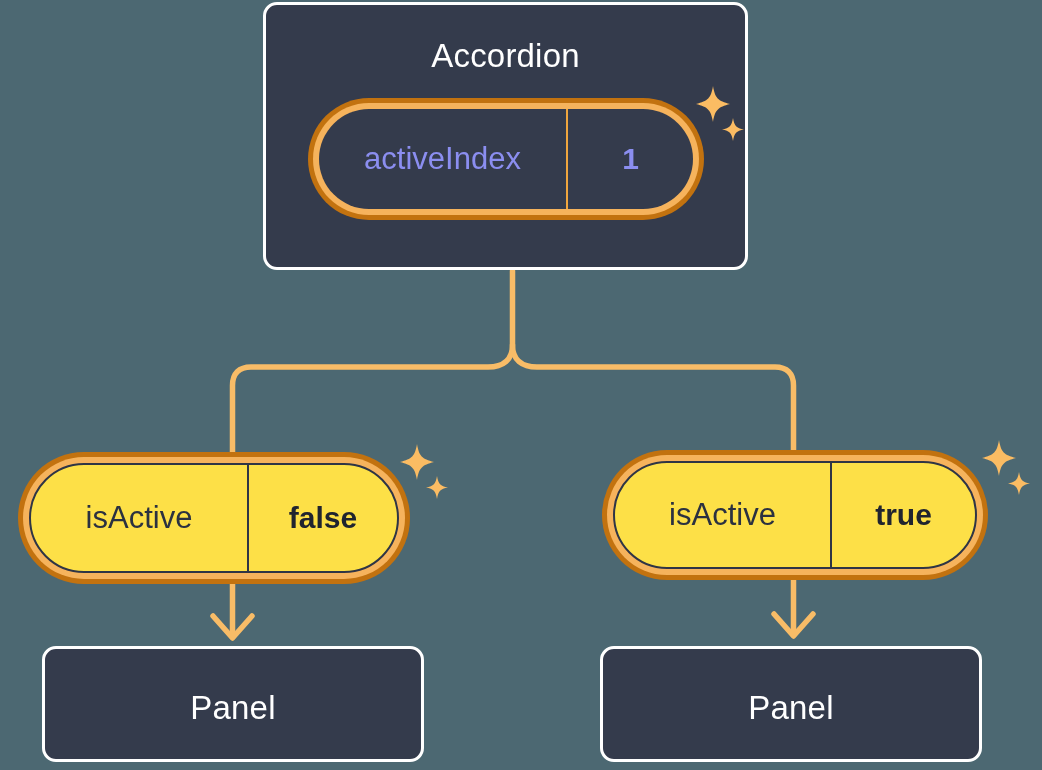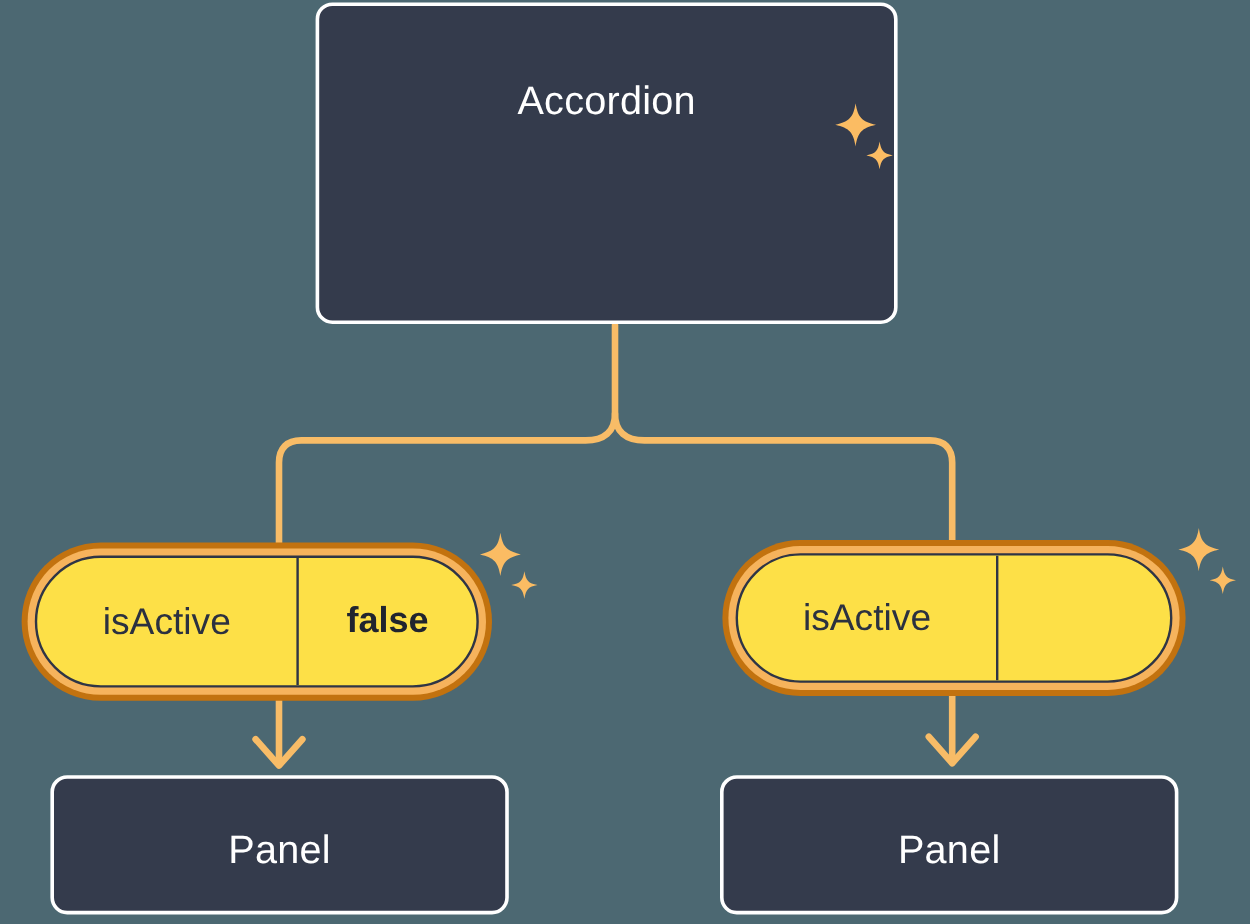--- a/index.html
+++ b/index.html
@@ -49,21 +49,21 @@
     letter-spacing: 0.2px;
     white-space: nowrap;
   }
 
   #card-accordion {
     left: 263px;
     top: 2px;
     width: 485px;
     height: 268px;
   }
-  #card-accordion .card-title { top: 32px; margin-top: 28px; }
+  #card-accordion .card-title { top: 32px; }
 
   #card-panel-left {
     left: 42px;
     top: 646px;
     width: 382px;
     height: 116px;
   }
   #card-panel-left .card-title { top: 40px; }
 
   #card-panel-right {
@@ -196,20 +196,28 @@
     <path d="M213 616 L232.5 638 L252 616" stroke="#f8bc67" stroke-width="5.5" stroke-linecap="round" stroke-linejoin="round" fill="none"></path>
 
     <path d="M793.5 576 L793.5 635" stroke="#f8bc67" stroke-width="5.5" stroke-linecap="round"></path>
     <path d="M774 614 L793.5 636 L813 614" stroke="#f8bc67" stroke-width="5.5" stroke-linecap="round" stroke-linejoin="round" fill="none"></path>
   </svg>
 
   <div class="card" id="card-accordion">
     <div class="card-title">Accordion</div>
   </div>
 
+  <div class="pill pill-dark" id="pill-accordion">
+    <div class="pill-ring">
+      <div class="pill-inner">
+        <div class="pill-key">activeIndex</div>
+        <div class="pill-val">1</div>
+      </div>
+    </div>
+  </div>
 
   <svg class="sparkle" style="left:692px; top:86px;" width="56" height="62" viewBox="0 0 56 62" xmlns="http://www.w3.org/2000/svg">
     <path d="M21 0 C23 12 26 15 38 18 C26 21 23 24 21 36 C19 24 16 21 4 18 C16 15 19 12 21 0 Z" fill="#fbbc63"></path>
     <path d="M41 32 C42.4 40 44.2 42 52 43.5 C44.2 45 42.4 47 41 55 C39.6 47 37.8 45 30 43.5 C37.8 42 39.6 40 41 32 Z" fill="#fbbc63"></path>
   </svg>
 
   <div class="pill pill-light" id="pill-left">
     <div class="pill-ring">
       <div class="pill-inner">
         <div class="pill-key">isActive</div>
@@ -224,20 +232,21 @@
   </svg>
 
   <div class="card" id="card-panel-left">
     <div class="card-title">Panel</div>
   </div>
 
   <div class="pill pill-light" id="pill-right">
     <div class="pill-ring">
       <div class="pill-inner">
         <div class="pill-key">isActive</div>
+        <div class="pill-val">true</div>
       </div>
     </div>
   </div>
 
   <svg class="sparkle" style="left:978px; top:440px;" width="56" height="62" viewBox="0 0 56 62" xmlns="http://www.w3.org/2000/svg">
     <path d="M21 0 C23 12 26 15 38 18 C26 21 23 24 21 36 C19 24 16 21 4 18 C16 15 19 12 21 0 Z" fill="#fbbc63"></path>
     <path d="M41 32 C42.4 40 44.2 42 52 43.5 C44.2 45 42.4 47 41 55 C39.6 47 37.8 45 30 43.5 C37.8 42 39.6 40 41 32 Z" fill="#fbbc63"></path>
   </svg>
 
   <div class="card" id="card-panel-right">

